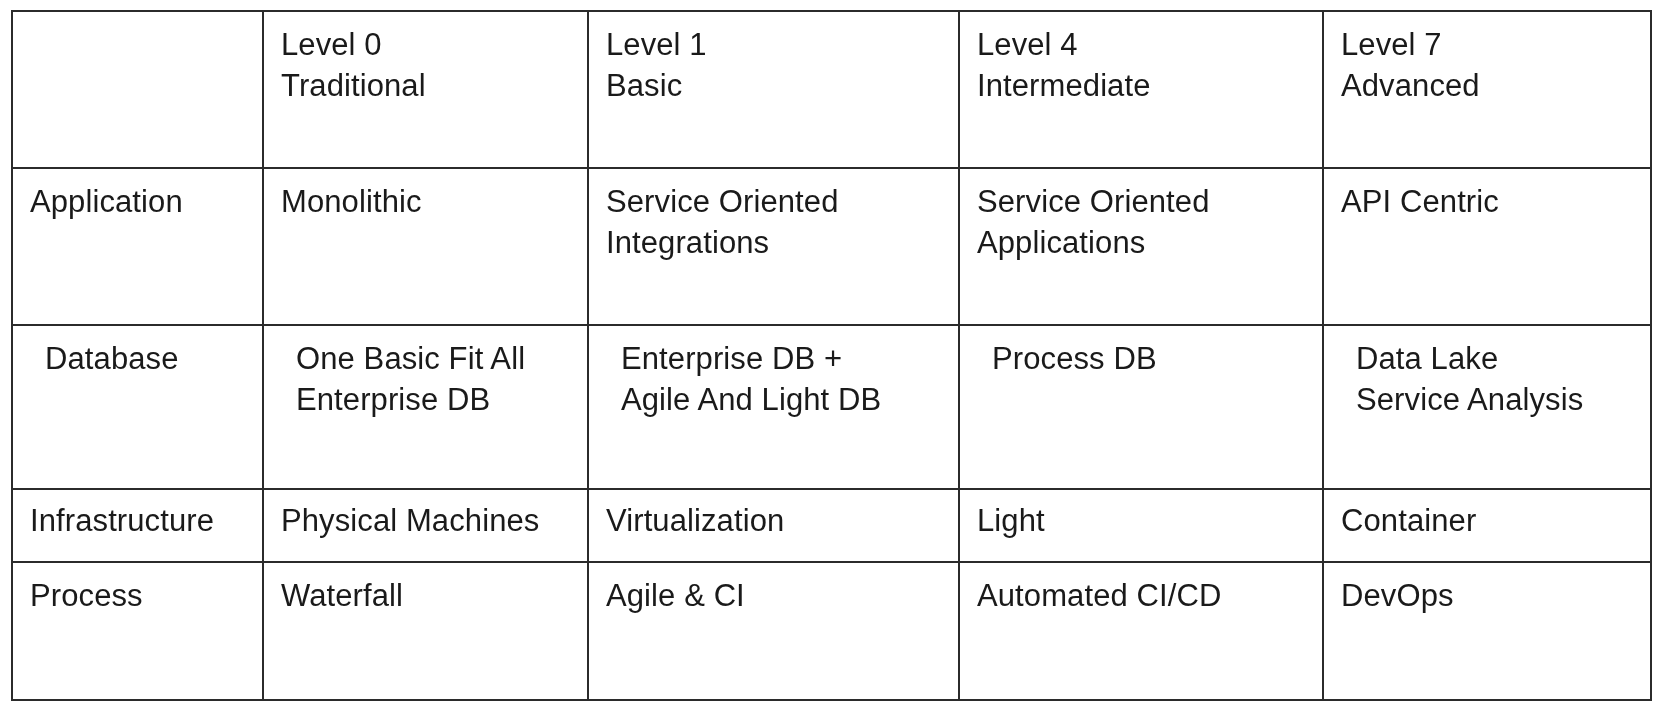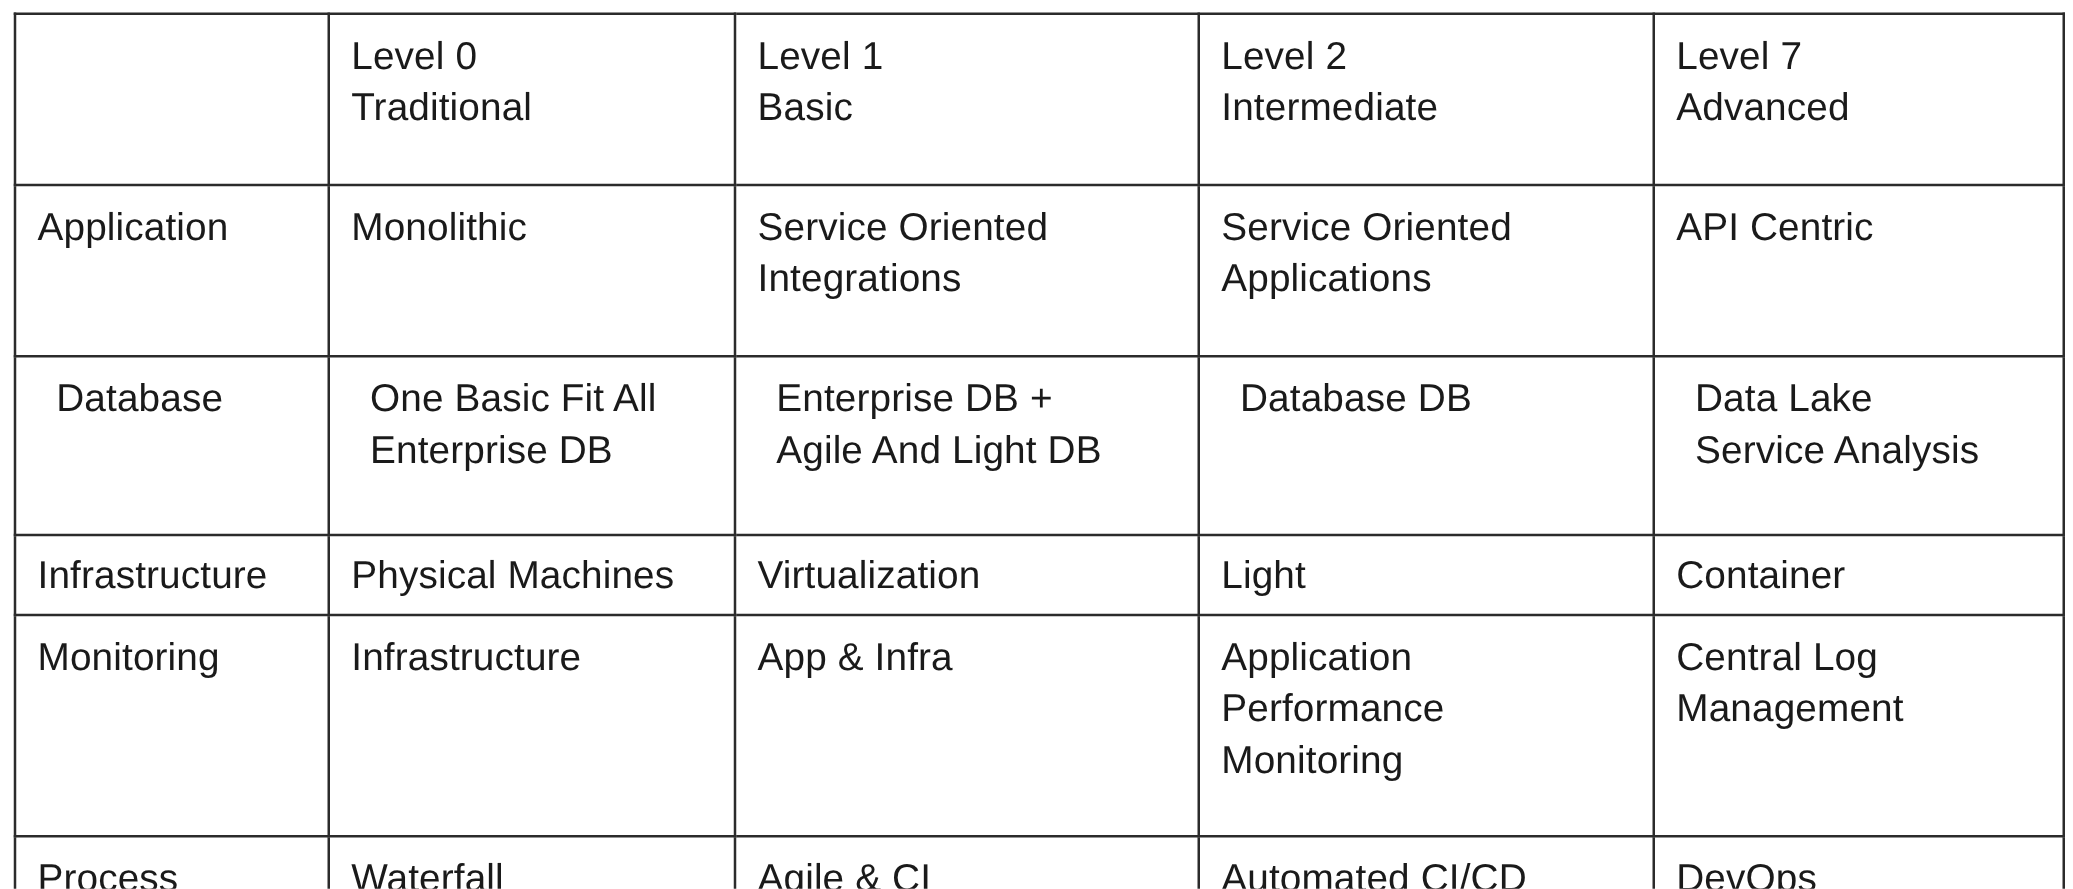--- a/index.html
+++ b/index.html
@@ -81,21 +81,21 @@
         <td class="empty-cell"></td>
         <td>
           <span class="cell-line">Level 0</span>
           <span class="cell-line">Traditional</span>
         </td>
         <td>
           <span class="cell-line">Level 1</span>
           <span class="cell-line">Basic</span>
         </td>
         <td>
-          <span class="cell-line">Level 2</span>
+          <span class="cell-line">Level 4</span>
           <span class="cell-line">Intermediate</span>
         </td>
         <td>
           <span class="cell-line">Level 7</span>
           <span class="cell-line">Advanced</span>
         </td>
       </tr>
 
       <tr class="r-app">
         <td>Application</td>
@@ -119,21 +119,21 @@
         <td>Database</td>
         <td>
           <span class="cell-line">One Basic Fit All</span>
           <span class="cell-line">Enterprise DB</span>
         </td>
         <td>
           <span class="cell-line">Enterprise DB +</span>
           <span class="cell-line">Agile And Light DB</span>
         </td>
         <td>
-          <span class="cell-line">Database DB</span>
+          <span class="cell-line">Process DB</span>
         </td>
         <td>
           <span class="cell-line">Data Lake</span>
           <span class="cell-line">Service Analysis</span>
         </td>
       </tr>
 
       <tr class="r-infra">
         <td>Infrastructure</td>
         <td>
@@ -143,38 +143,20 @@
           <span class="cell-line">Virtualization</span>
         </td>
         <td>
           <span class="cell-line">Light</span>
         </td>
         <td>
           <span class="cell-line">Container</span>
         </td>
       </tr>
 
-      <tr class="r-mon">
-        <td>Monitoring</td>
-        <td>
-          <span class="cell-line">Infrastructure</span>
-        </td>
-        <td>
-          <span class="cell-line">App &amp; Infra</span>
-        </td>
-        <td>
-          <span class="cell-line">Application</span>
-          <span class="cell-line">Performance</span>
-          <span class="cell-line">Monitoring</span>
-        </td>
-        <td>
-          <span class="cell-line">Central Log</span>
-          <span class="cell-line">Management</span>
-        </td>
-      </tr>
 
       <tr class="r-proc">
         <td>Process</td>
         <td>
           <span class="cell-line">Waterfall</span>
         </td>
         <td>
           <span class="cell-line">Agile &amp; CI</span>
         </td>
         <td>

